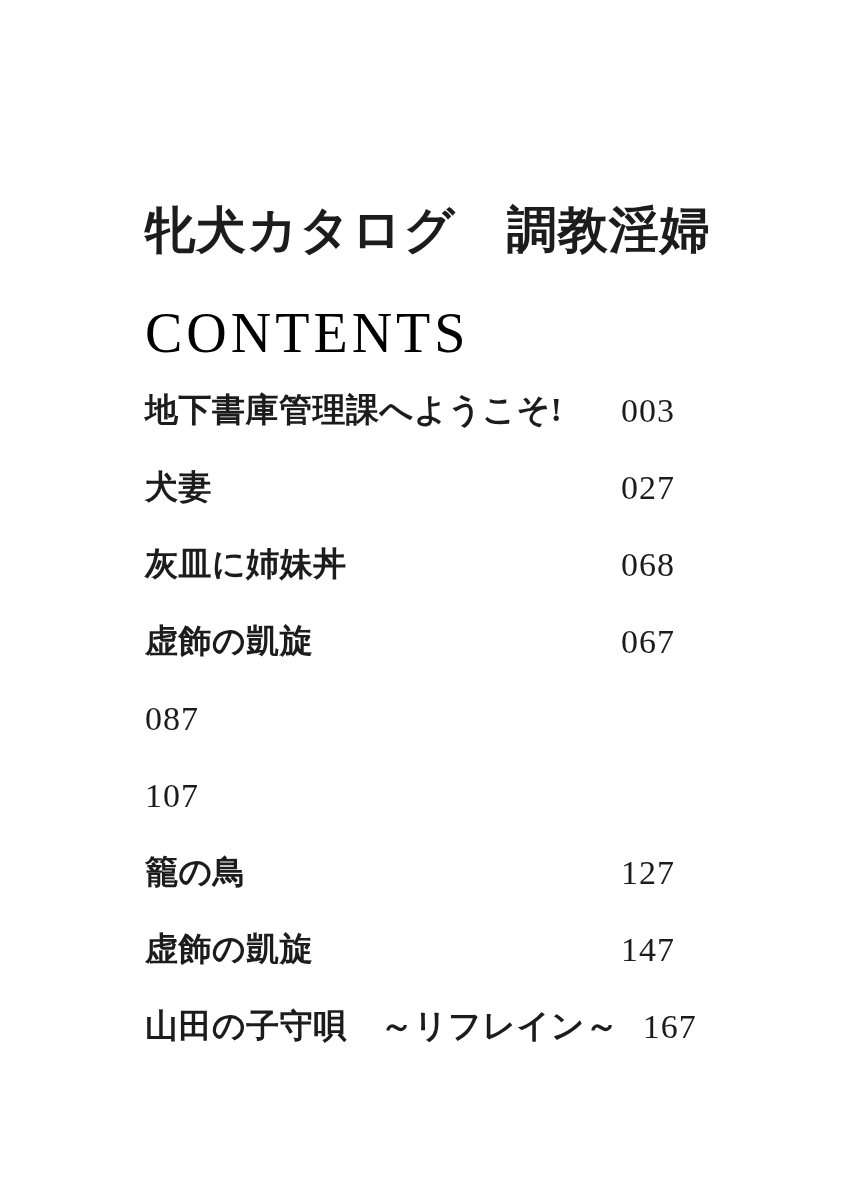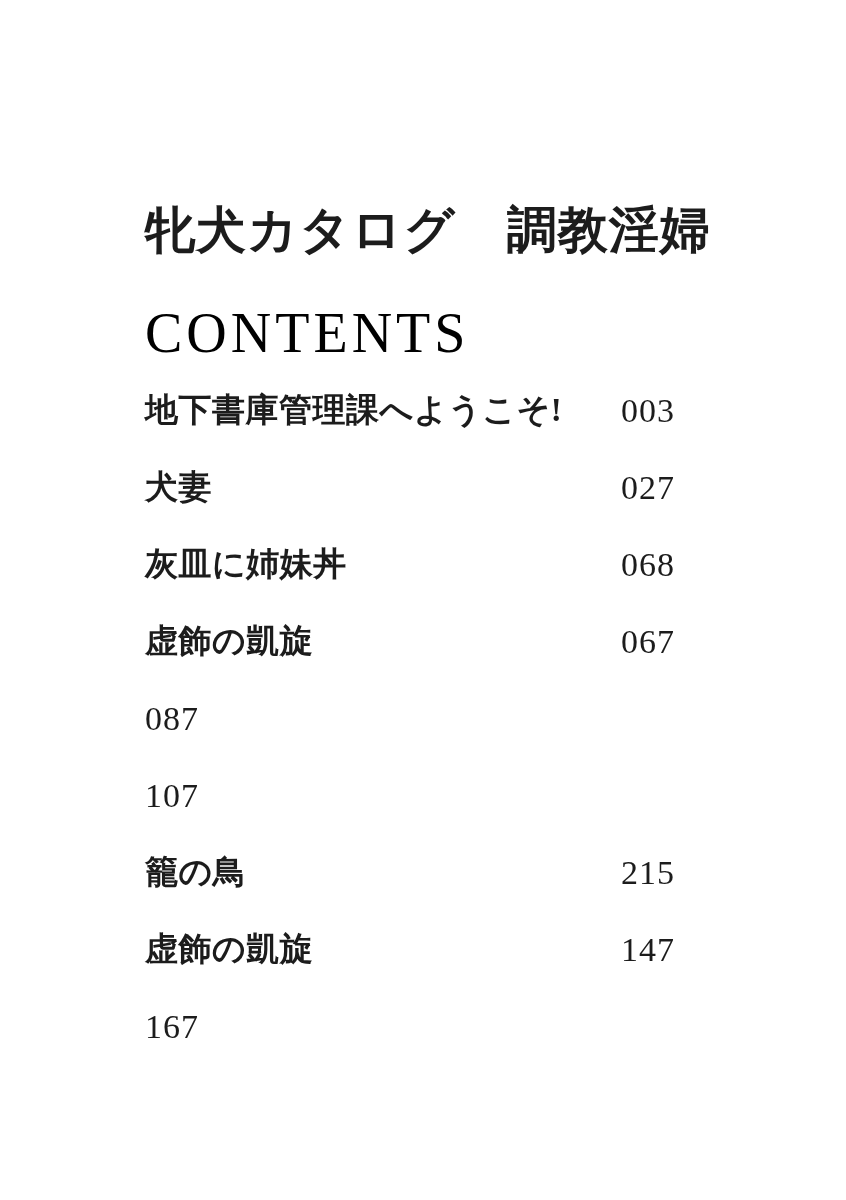--- a/index.html
+++ b/index.html
@@ -101,26 +101,27 @@
     <div class="toc-row">
       <span class="toc-page">087</span>
     </div>
 
     <div class="toc-row">
       <span class="toc-page">107</span>
     </div>
 
     <div class="toc-row">
       <span class="toc-title">籠の鳥</span>
-      <span class="toc-page">215</span>
+      <span class="toc-page">127</span>
     </div>
 
     <div class="toc-row">
       <span class="toc-title">虚飾の凱旋</span>
       <span class="toc-page">147</span>
     </div>
 
     <div class="toc-row">
+      <span class="toc-title">山田の子守唄　～リフレイン～</span>
       <span class="toc-page">167</span>
     </div>
 
   </div>
 </div>
 
 </body></html>

